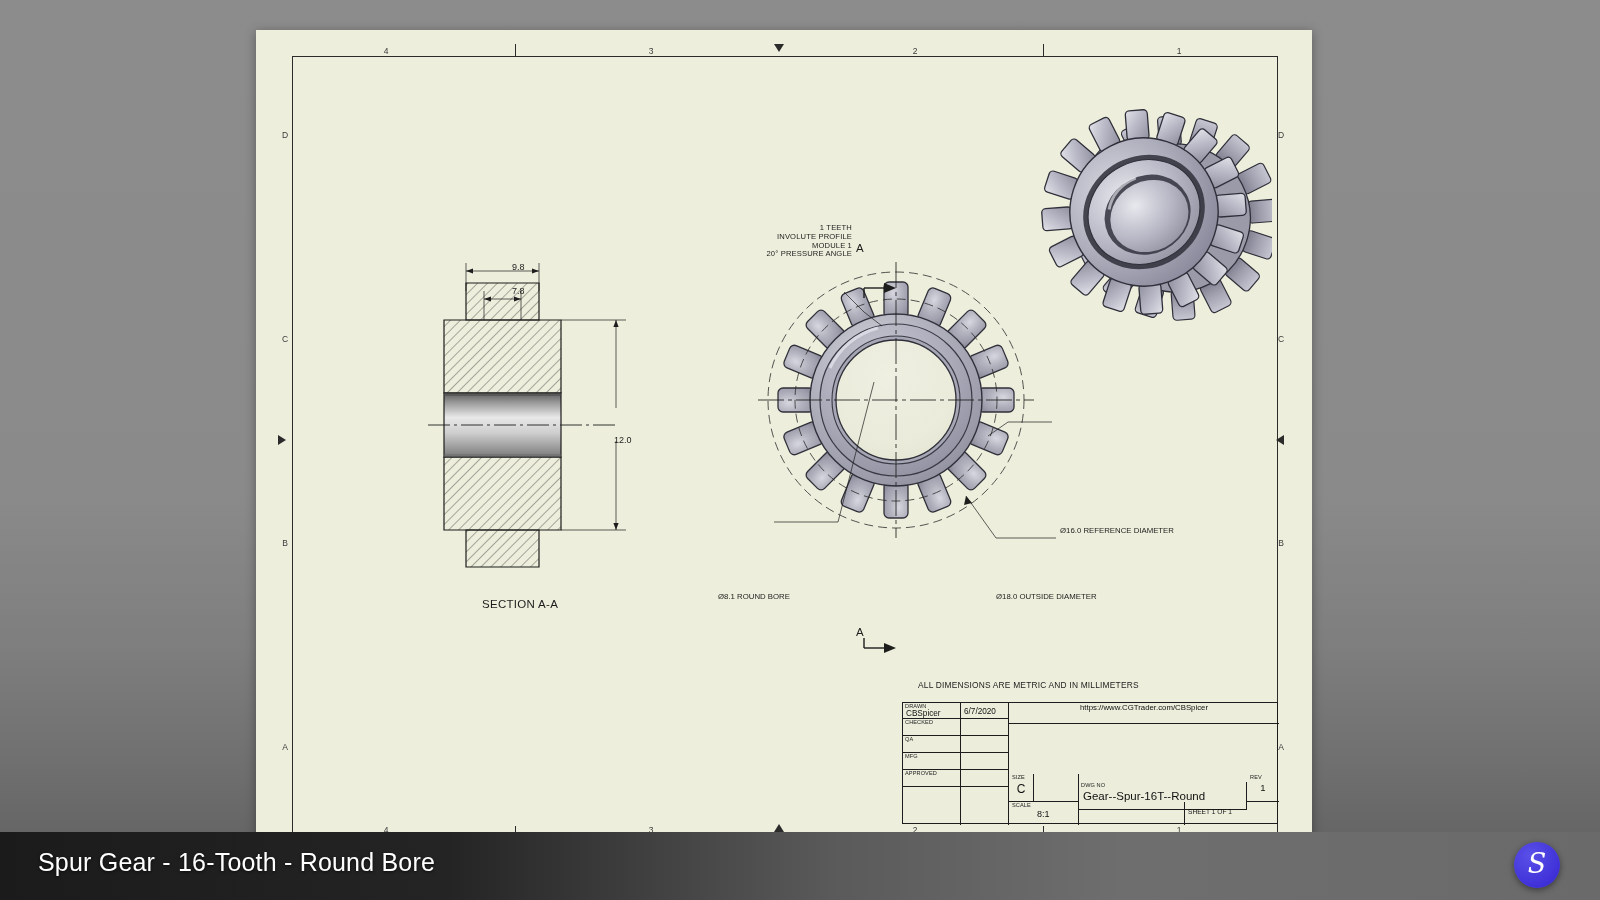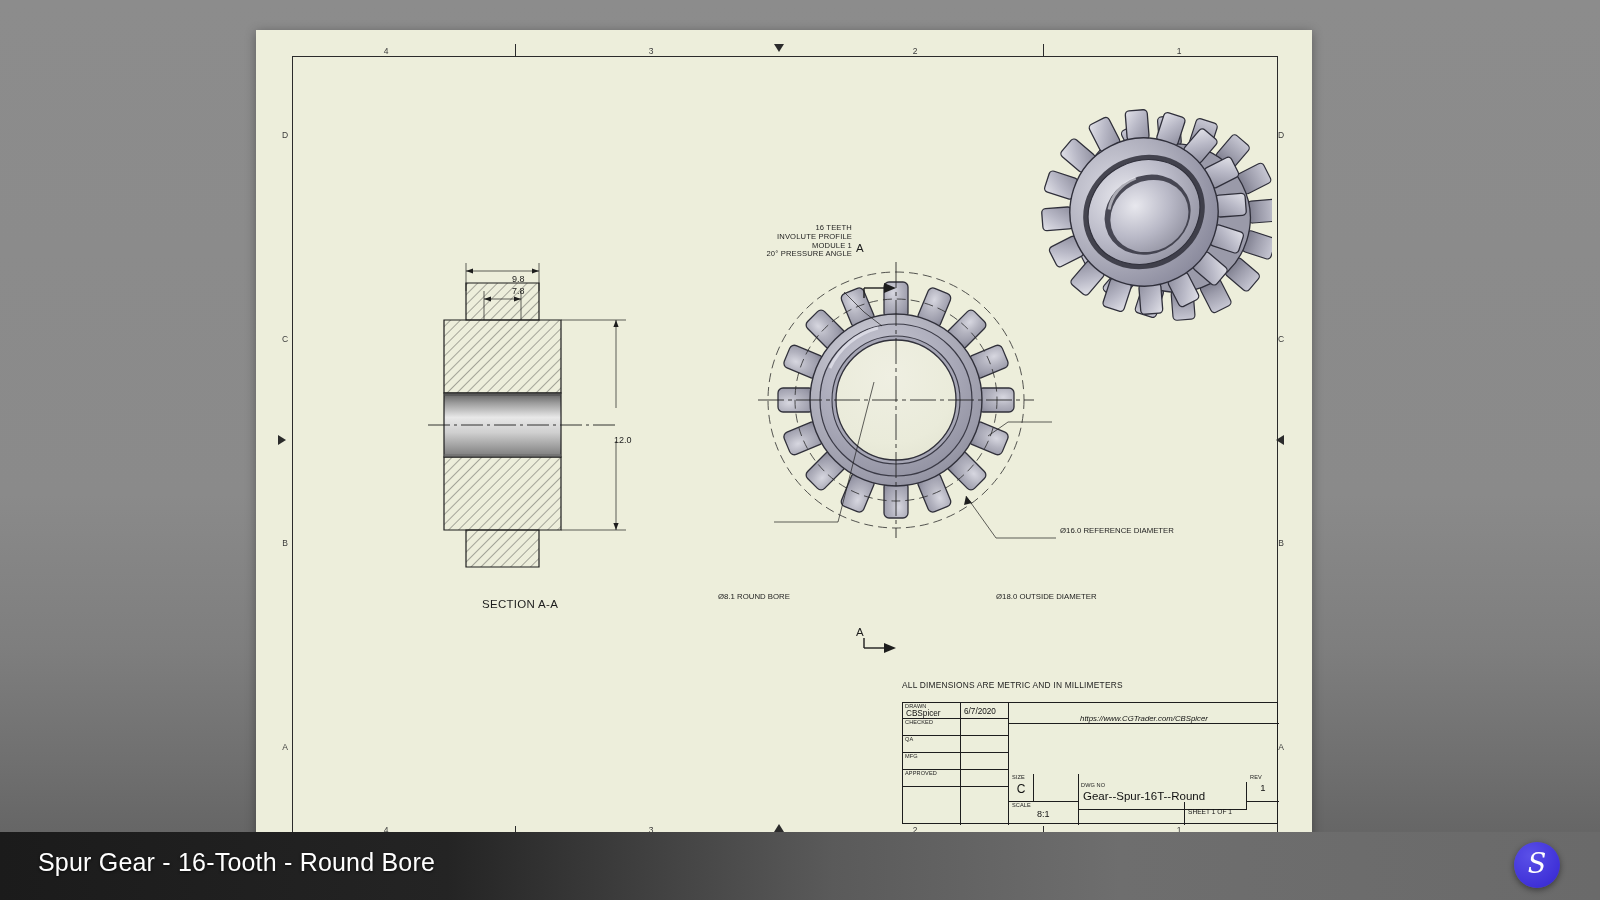--- a/index.html
+++ b/index.html
@@ -80,20 +80,21 @@
   }
   #title-block .val {
     position: absolute; left: 3px; top: 6px;
     font-size: 8.2px; color: #111;
   }
   .metric-note {
     position: absolute;
     right: 0px; top: 650px;
     font-size: 8.4px; color: #1d1d1d;
     letter-spacing: .2px;
+    margin-left: 16px;
   }
 
   
   #banner {
     position: absolute; left: 0; bottom: 0;
     width: 1600px; height: 68px;
     background: linear-gradient(90deg, #1b1b1b 0%, #242424 28%, #5a5a5a 52%, #6e6e6e 70%, #6a6a6a 100%);
   }
   #banner-title {
     position: absolute; left: 38px; top: 16px;
@@ -196,21 +197,21 @@
       <polygon points="95,54 88,51.4 88,56.6" fill="#1d1d1d"></polygon>
 
       <line x1="135" y1="75" x2="200" y2="75" stroke="#1d1d1d" stroke-width="0.7"></line>
       <line x1="135" y1="285" x2="200" y2="285" stroke="#1d1d1d" stroke-width="0.7"></line>
       <line x1="190" y1="75" x2="190" y2="163" stroke="#1d1d1d" stroke-width="0.7"></line>
       <line x1="190" y1="196" x2="190" y2="285" stroke="#1d1d1d" stroke-width="0.7"></line>
       <polygon points="190,75 187.4,82 192.6,82" fill="#1d1d1d"></polygon>
       <polygon points="190,285 187.4,278 192.6,278" fill="#1d1d1d"></polygon>
     </svg>
 
-    <div class="dtext" style="left:256px; top:244px; font-size:9px;">9.8</div>
+    <div class="dtext" style="left:256px; top:232px; font-size:9px;">9.8</div>
     <div class="dtext" style="left:256px; top:256px; font-size:9px;">7.8</div>
     <div class="dtext" style="left:358px; top:405px; font-size:9px;">12.0</div>
     <div class="dtext" style="left:226px; top:568px; font-size:11.5px; letter-spacing:.3px;">SECTION A-A</div>
 
     <svg style="position:absolute; left:500px; top:230px;" width="300" height="380" viewBox="0 0 300 380">
       <defs>
         <radialGradient id="gearBody" cx="38%" cy="30%" r="78%">
           <stop offset="0%" stop-color="#d7d7e0"></stop>
           <stop offset="45%" stop-color="#b4b4c0"></stop>
           <stop offset="85%" stop-color="#9b9baa"></stop>
@@ -316,21 +317,21 @@
 
       <line x1="12" y1="372" x2="12" y2="382" stroke="#1d1d1d" stroke-width="1.4"></line>
       <line x1="12" y1="382" x2="34" y2="382" stroke="#1d1d1d" stroke-width="1.4"></line>
       <polygon points="44,382 32,377 32,387" fill="#1d1d1d"></polygon>
     </svg>
     <div class="dtext" style="left:600px; top:212px; font-size:11.5px;">A</div>
     <div class="dtext" style="left:600px; top:596px; font-size:11.5px;">A</div>
 
     <div style="position:absolute; left:470px; top:194px; width:126px; text-align:right;
                 font-size:7.6px; line-height:8.8px; color:#1d1d1d; letter-spacing:.15px;">
-      <div>16 TEETH</div>
+      <div>1 TEETH</div>
       <div>INVOLUTE PROFILE</div>
       <div>MODULE 1</div>
       <div>20° PRESSURE ANGLE</div>
     </div>
 
     <div class="dtext" style="left:804px; top:496px; font-size:7.8px;">Ø16.0 REFERENCE DIAMETER</div>
     <div class="dtext" style="left:740px; top:562px; font-size:7.8px;">Ø18.0 OUTSIDE DIAMETER</div>
     <div class="dtext" style="left:462px; top:562px; font-size:7.8px;">Ø8.1 ROUND BORE</div>
 
     <svg style="position:absolute; left:766px; top:70px;" width="250" height="230" viewBox="0 0 250 230">
@@ -514,21 +515,21 @@
         <span class="val"></span>
       </div>
       <div class="cell" style="left:58px; top:67px; width:48px; height:17px;">
         <span class="val" style="top:4px;"></span>
       </div>
 
       <div class="cell" style="left:0; top:84px; width:58px; height:38px; border-bottom:none;"></div>
       <div class="cell" style="left:58px; top:84px; width:48px; height:38px; border-bottom:none;"></div>
 
       <div class="cell" style="left:106px; top:0; width:270px; height:21px; border-right:none;
-           display:flex; align-items:flex-end; justify-content:center;font-style:italic;">
+           display:flex; align-items:flex-start; justify-content:center;">
         <span style="font-size:7.8px; color:#111;">https://www.CGTrader.com/CBSpicer</span>
       </div>
 
 
       <div class="cell" style="left:106px; top:71px; width:25px; height:28px;">
         <span class="lbl" style="left:3px;">SIZE</span>
         <span style="position:absolute; left:0; right:0; top:8px; text-align:center; font-size:12px; color:#111;">C</span>
       </div>
       <div class="cell" style="left:131px; top:71px; width:45px; height:28px;"></div>
       <div class="cell" style="left:176px; top:60px; width:168px; height:28px;margin-top:19px;">

